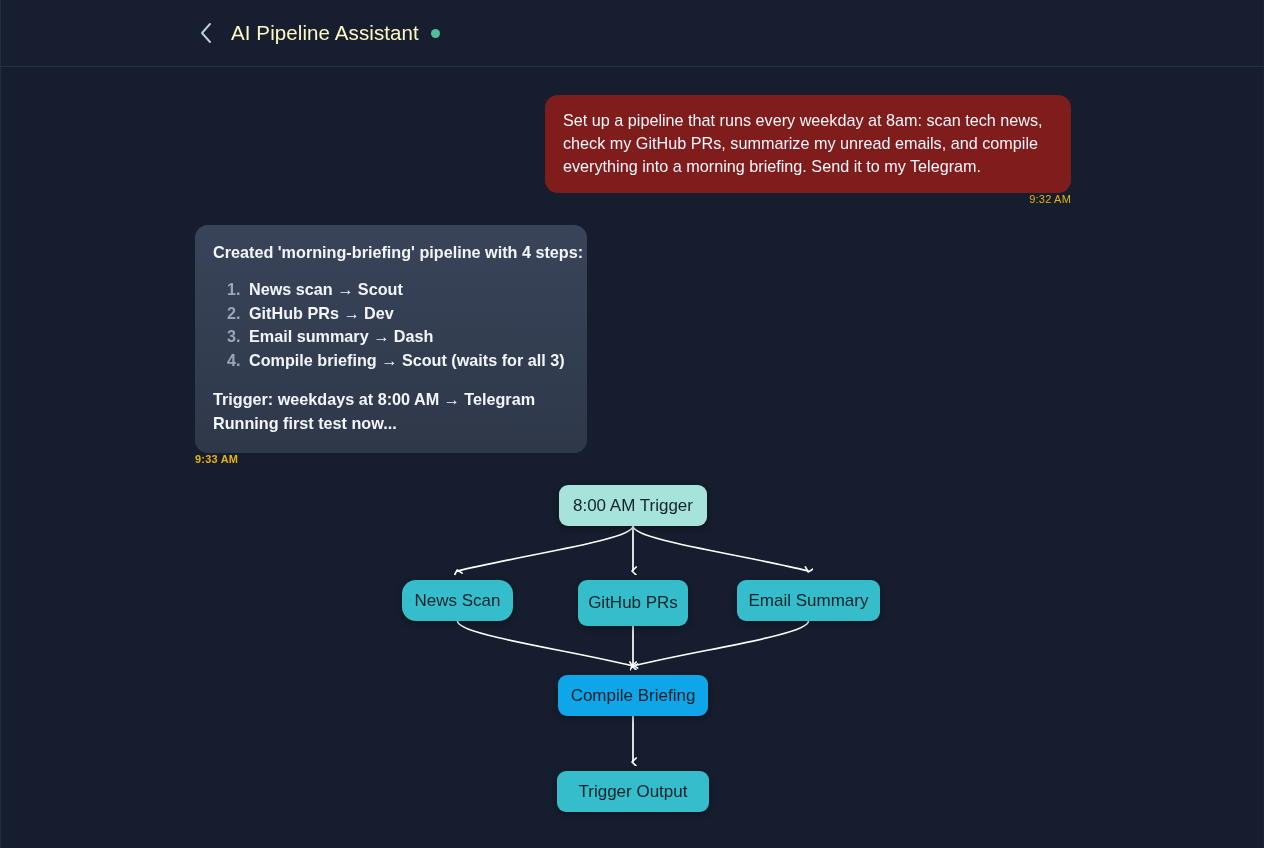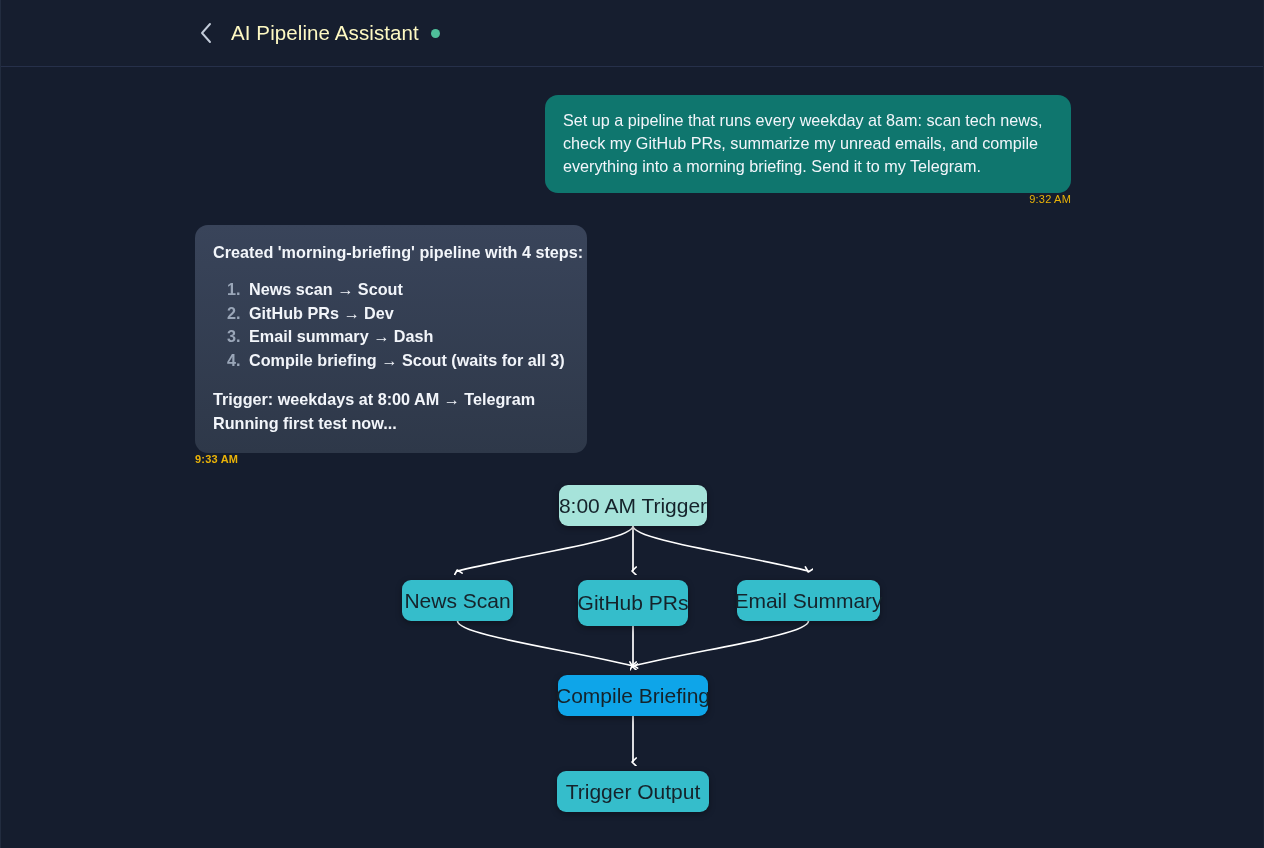--- a/index.html
+++ b/index.html
@@ -72,21 +72,21 @@
   .msg-wrap.left  { align-items: flex-start; }
 
   .bubble {
     border-radius: 13px;
     padding: 14px 18px 15px 18px;
     font-size: 16.2px;
     line-height: 23px;
     color: #f2f5fa;
   }
   .bubble.user {
-    background: #0f766e;
+    background: #7f1d1d;
     max-width: 526px;
   }
   .bubble.assistant {
     background: linear-gradient(180deg, #39445a 0%, #2e3849 100%);
     max-width: 392px;
     padding: 16px 20px 18px 18px;
   }
 
   .timestamp {
     font-size: 11px;
@@ -116,21 +116,21 @@
     height: 386px;
   }
   .diagram svg { position: absolute; left: 0; top: 0; }
 
   .node {
     position: absolute;
     display: flex;
     align-items: center;
     justify-content: center;
     border-radius: 9px;
-    font-size: 21px;
+    font-size: 17px;
     color: #15232b;
     white-space: nowrap;
     box-shadow: 0 2px 6px rgba(0,0,0,0.35);
     cursor: pointer;
   }
 </style>
 </head>
 <body>
 
 <div id="app">
@@ -200,21 +200,21 @@
           <path d="M456.5,159 C456.5,173 565.31,187.5 632,204" marker-end="url(#arw)" stroke="#ffffff"></path>
           <path d="M632,159 L632,204" marker-end="url(#arw)" stroke="#ffffff"></path>
           <path d="M807.5,159 C807.5,173 698.69,187.5 632,204" marker-end="url(#arw)" stroke="#ffffff"></path>
           <path d="M632,254 L632,300" marker-end="url(#arw)" stroke="#ffffff"></path>
         </g>
     </svg>
     <div id="node-layer">
         <div class="node" style="left: 558px; top: 23px; width: 148px; height: 41px; background: rgb(166, 227, 218);">
           <span>8:00 AM Trigger</span>
         </div>
-        <div class="node" style="left: 401px; top: 118px; width: 111px; height: 41px; background: rgb(53, 189, 203);">
+        <div class="node" style="left: 401px; top: 118px; width: 111px; height: 41px; background: rgb(53, 189, 203); border-radius: 14px;">
           <span>News Scan</span>
         </div>
         <div class="node" style="left: 577px; top: 118px; width: 110px; height: 46px; background: rgb(53, 189, 203);">
           <span>GitHub PRs</span>
         </div>
         <div class="node" style="left: 736px; top: 118px; width: 143px; height: 41px; background: rgb(53, 189, 203);">
           <span>Email Summary</span>
         </div>
         <div class="node" style="left: 557px; top: 213px; width: 150px; height: 41px; background: #0ea5e9;">
           <span>Compile Briefing</span>

